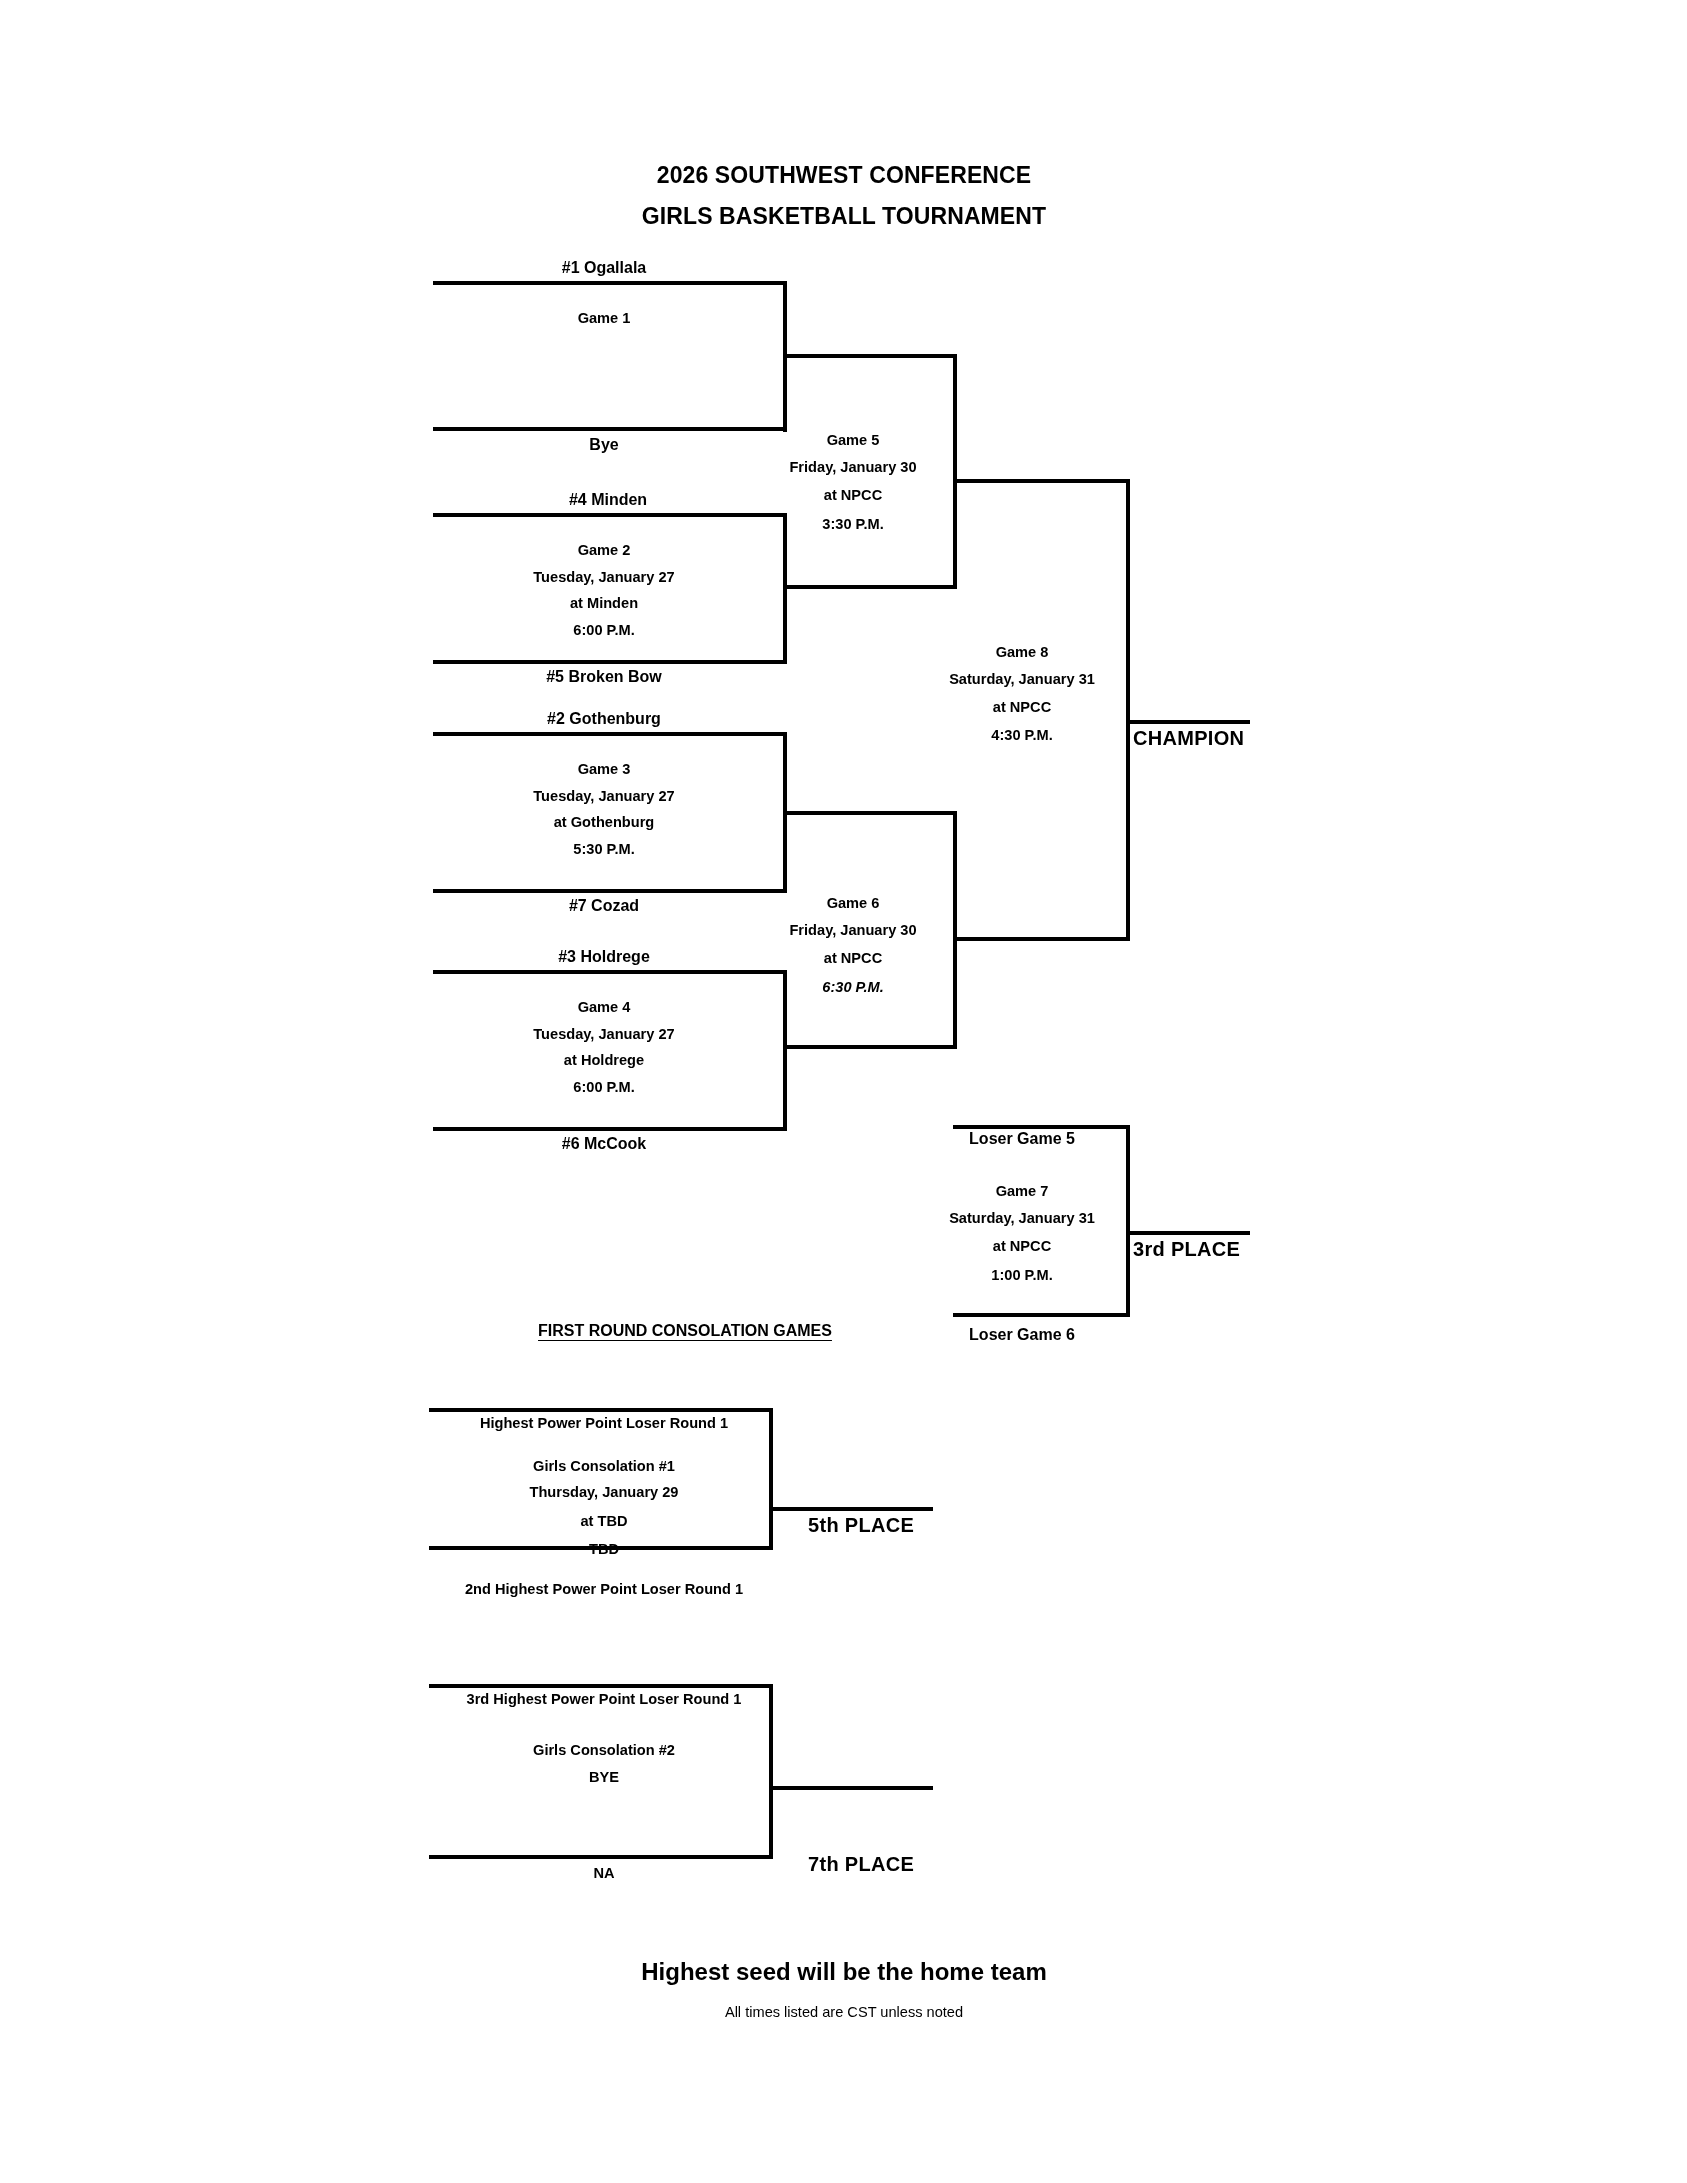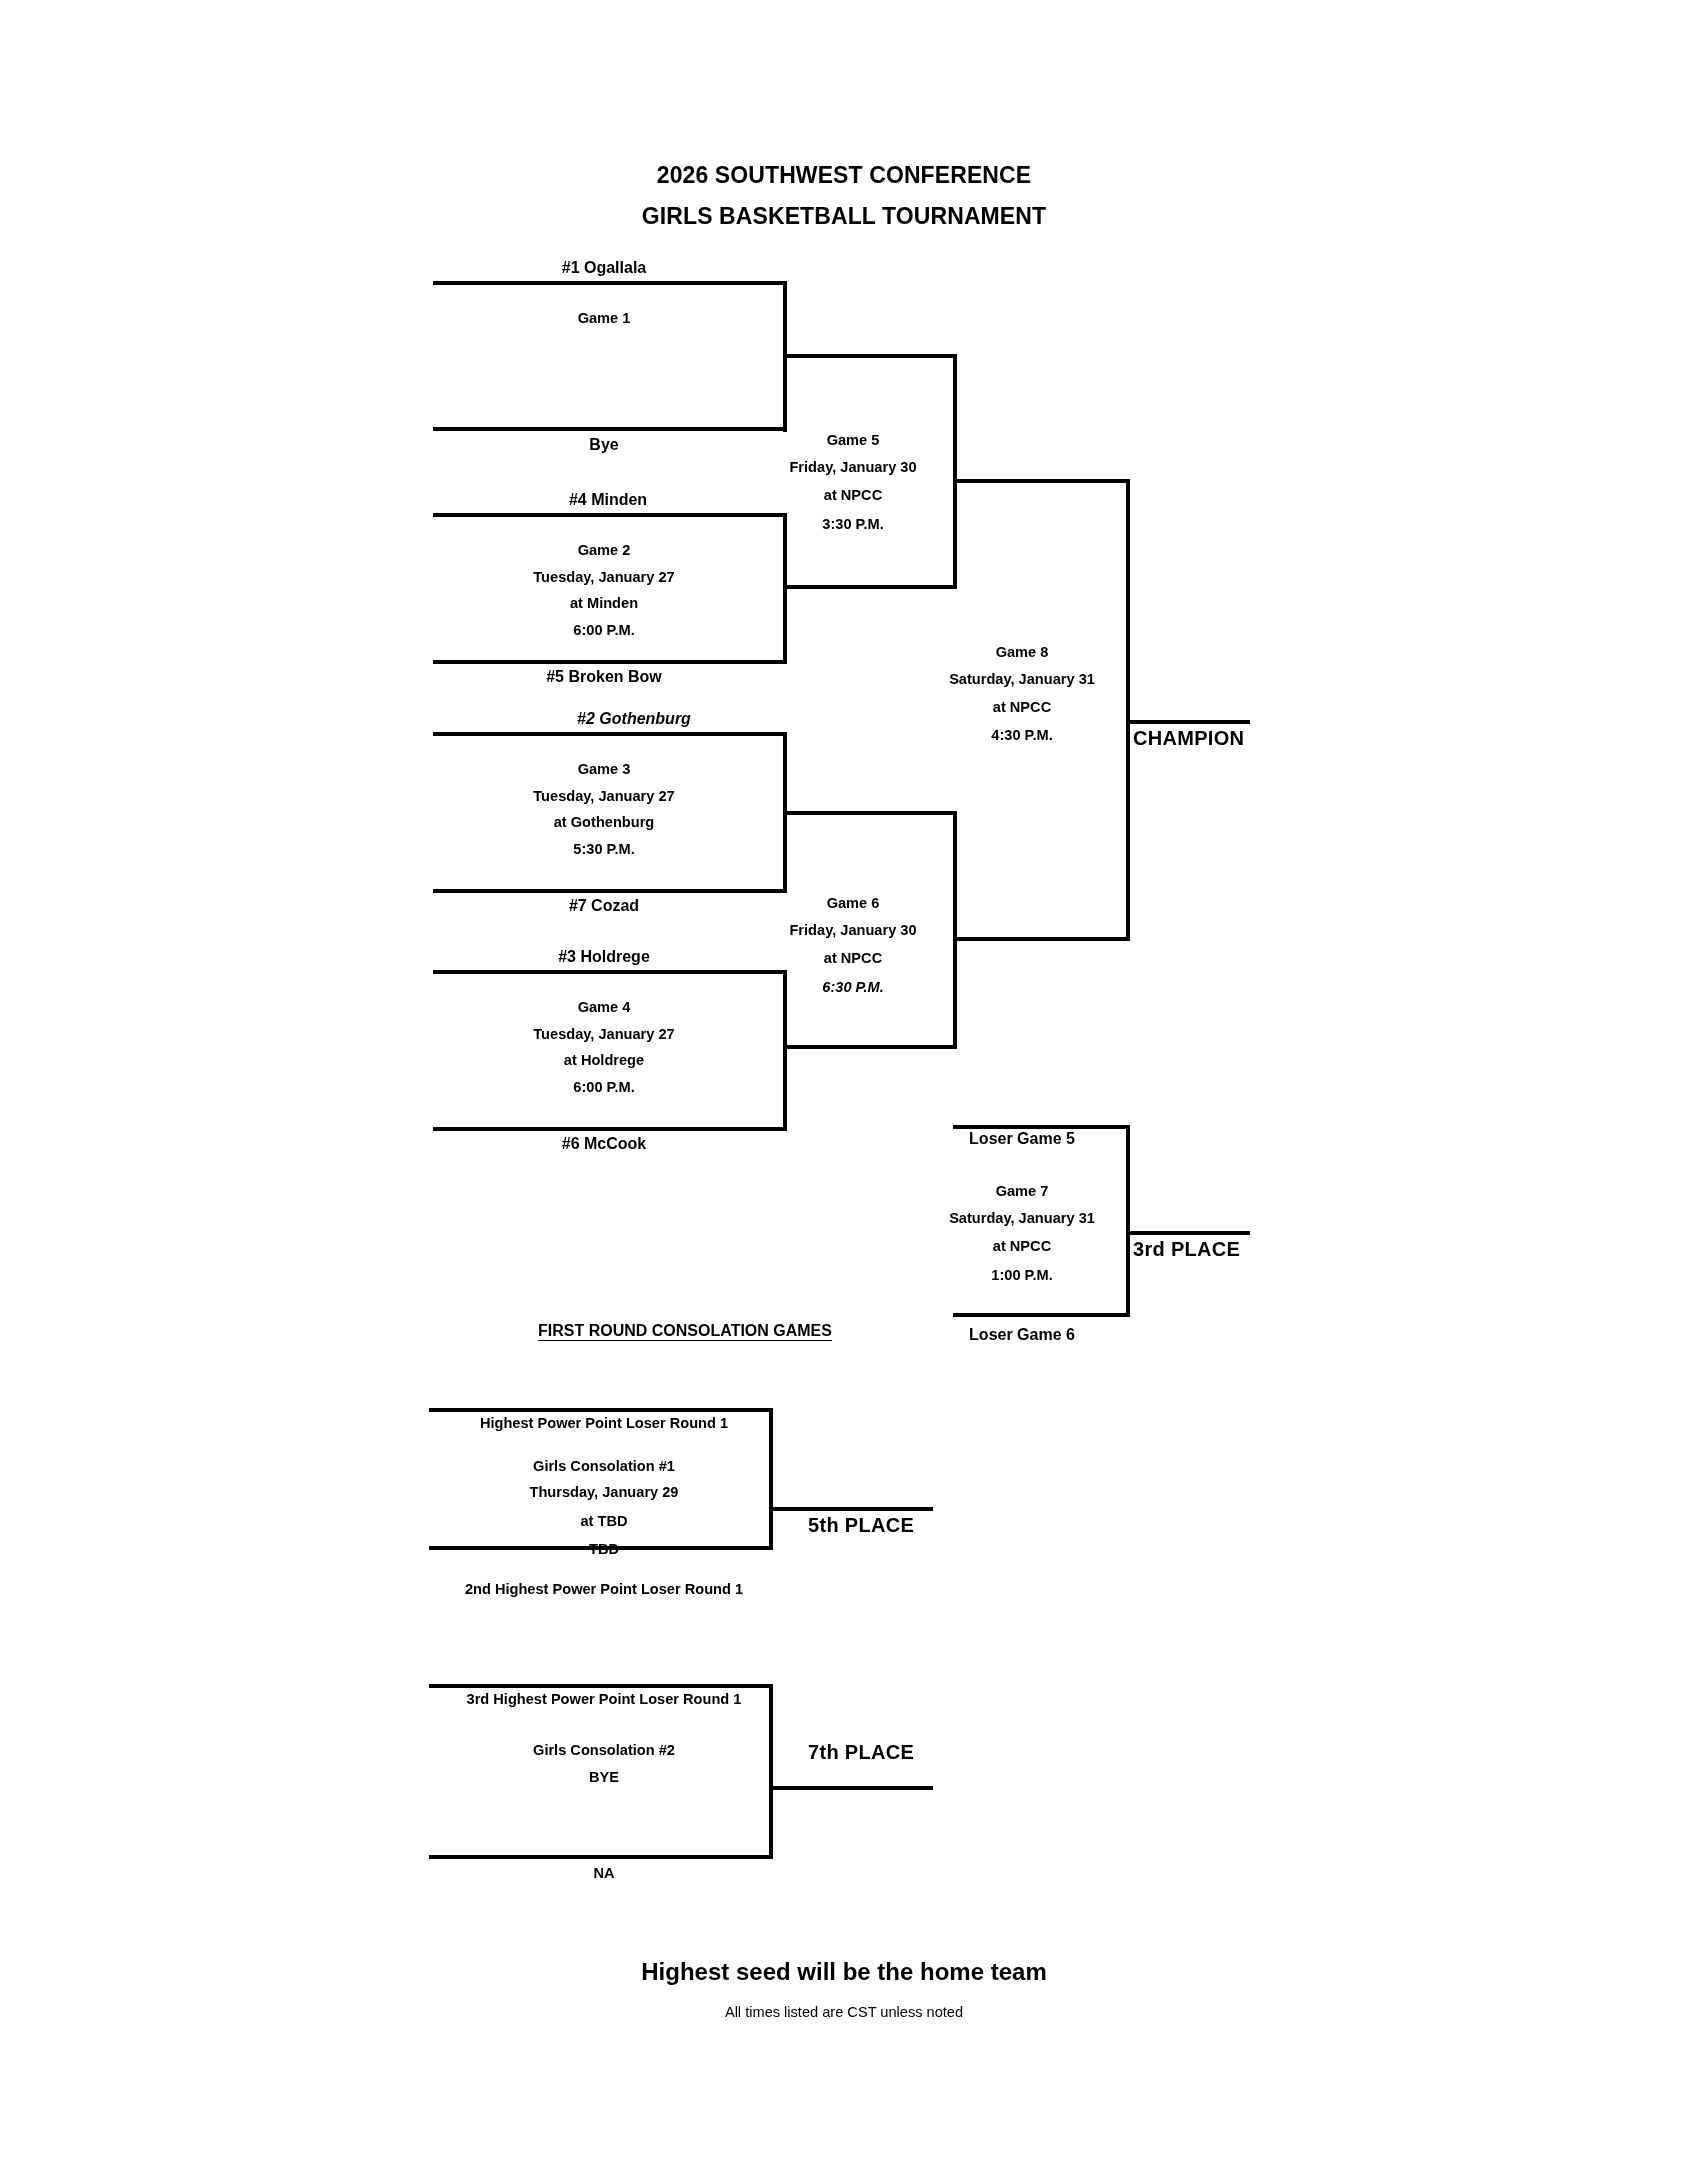--- a/index.html
+++ b/index.html
@@ -89,21 +89,21 @@
   <div class="txt gm center" style="left:604px; top:543px;">Game 2</div>
   <div class="txt gm center" style="left:604px; top:570px;">Tuesday, January 27</div>
   <div class="txt gm center" style="left:604px; top:596px;">at Minden</div>
   <div class="txt gm center" style="left:604px; top:623px;">6:00 P.M.</div>
   <div class="txt lbl center" style="left:604px; top:669px;">#5 Broken Bow</div>
 
   <div class="hl" style="left:433px; top:732px; width:354px;"></div>
   <div class="vl" style="left:783px; top:732px; height:161px;"></div>
   <div class="hl" style="left:433px; top:889px; width:354px;"></div>
 
-  <div class="txt lbl center" style="left:634px; top:711px;font-style:italic;">#2 Gothenburg</div>
+  <div class="txt lbl center" style="left:604px; top:711px;">#2 Gothenburg</div>
   <div class="txt gm center" style="left:604px; top:762px;">Game 3</div>
   <div class="txt gm center" style="left:604px; top:789px;">Tuesday, January 27</div>
   <div class="txt gm center" style="left:604px; top:815px;">at Gothenburg</div>
   <div class="txt gm center" style="left:604px; top:842px;">5:30 P.M.</div>
   <div class="txt lbl center" style="left:604px; top:898px;">#7 Cozad</div>
 
   <div class="hl" style="left:433px; top:970px; width:354px;"></div>
   <div class="vl" style="left:783px; top:970px; height:161px;"></div>
   <div class="hl" style="left:433px; top:1127px; width:354px;"></div>
 
@@ -177,19 +177,19 @@
   <div class="hl" style="left:429px; top:1684px; width:344px;"></div>
   <div class="vl" style="left:769px; top:1684px; height:175px;"></div>
   <div class="hl" style="left:429px; top:1855px; width:344px;"></div>
 
   <div class="txt gm center" style="left:604px; top:1692px;">3rd Highest Power Point Loser Round 1</div>
   <div class="txt gm center" style="left:604px; top:1743px;">Girls Consolation #2</div>
   <div class="txt gm center" style="left:604px; top:1770px;">BYE</div>
   <div class="txt gm center" style="left:604px; top:1866px;">NA</div>
 
   <div class="hl" style="left:769px; top:1786px; width:164px;"></div>
-  <div class="txt place" style="left:808px; top:1742px;">7th PLACE</div>
+  <div class="txt place" style="left:808px; top:1854px;">7th PLACE</div>
 
   <div class="txt foot-big center" style="left:844px; top:1960px;">Highest seed will be the home team</div>
   <div class="txt foot-small center" style="left:844px; top:2005px;">All times listed are CST unless noted</div>
 
 </div>
 
 
 </body></html>

